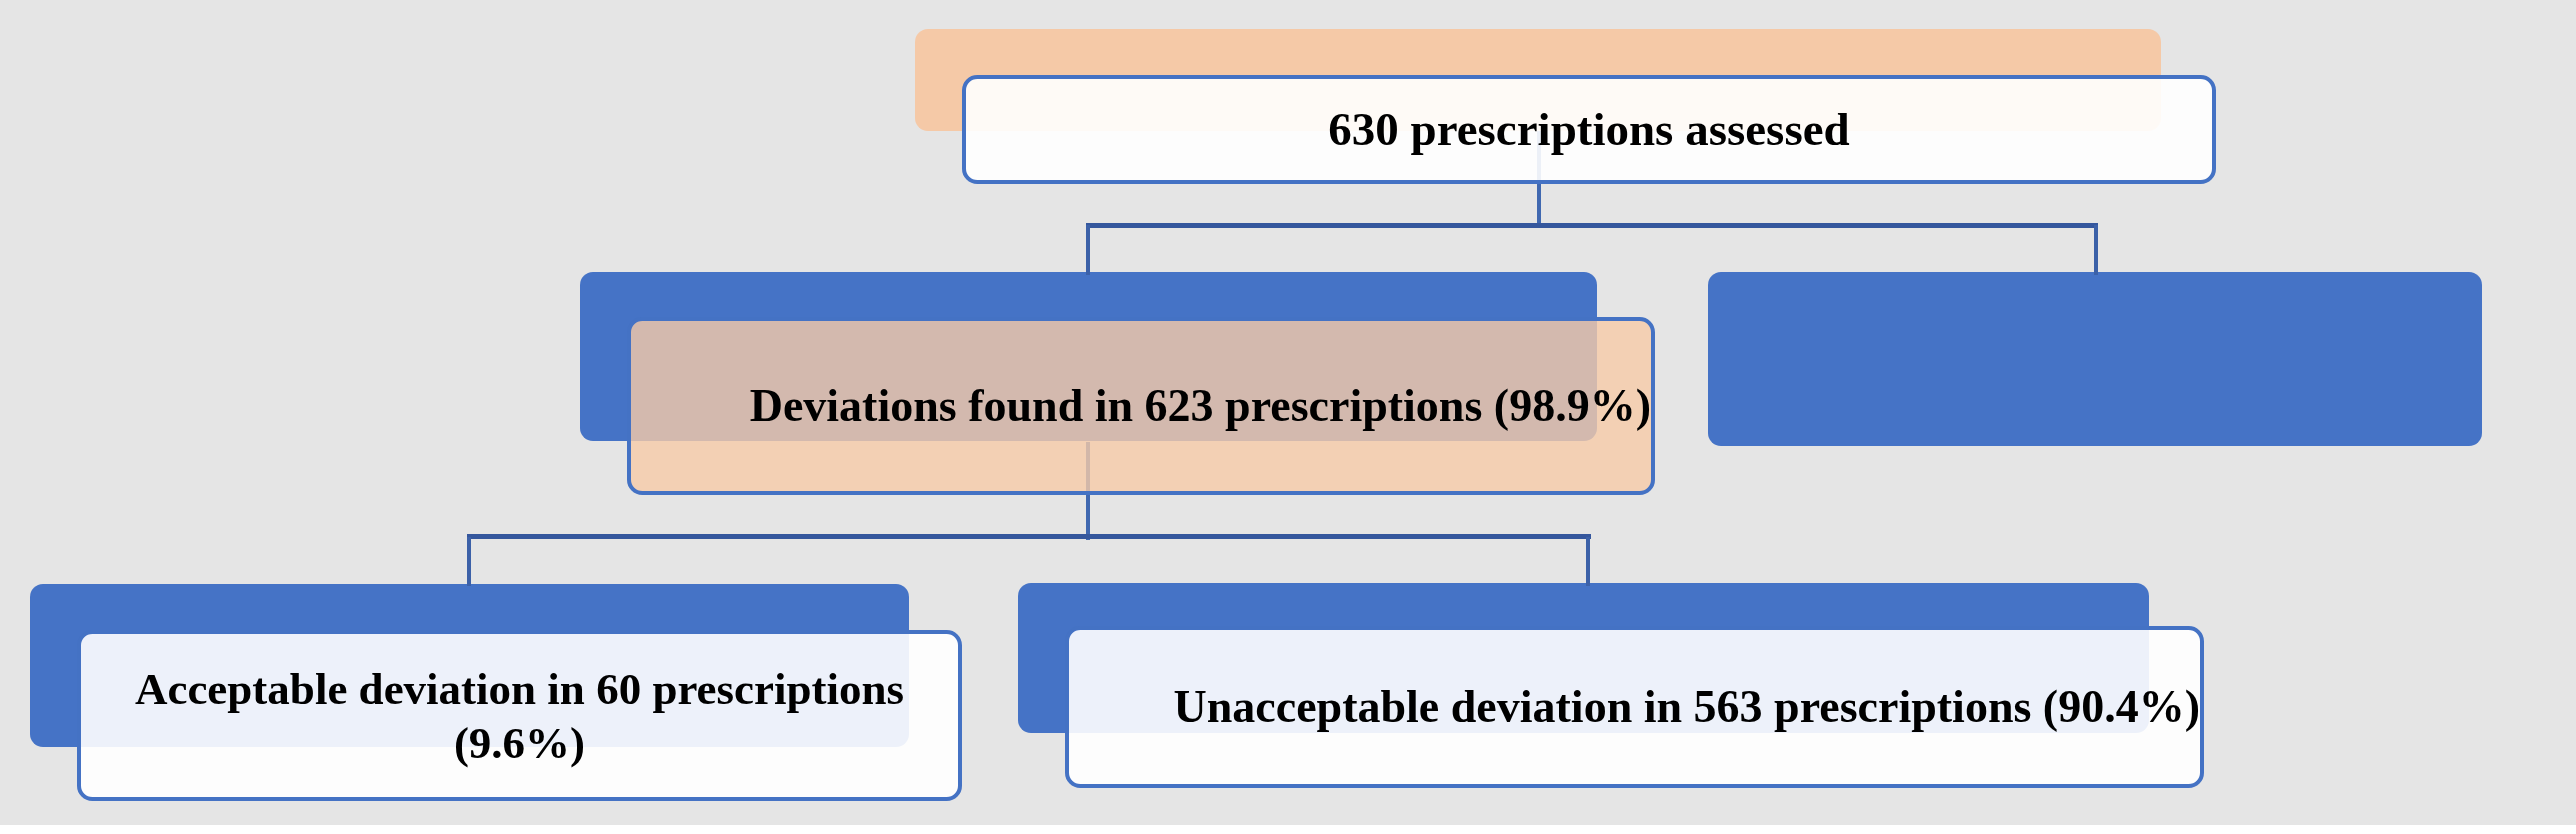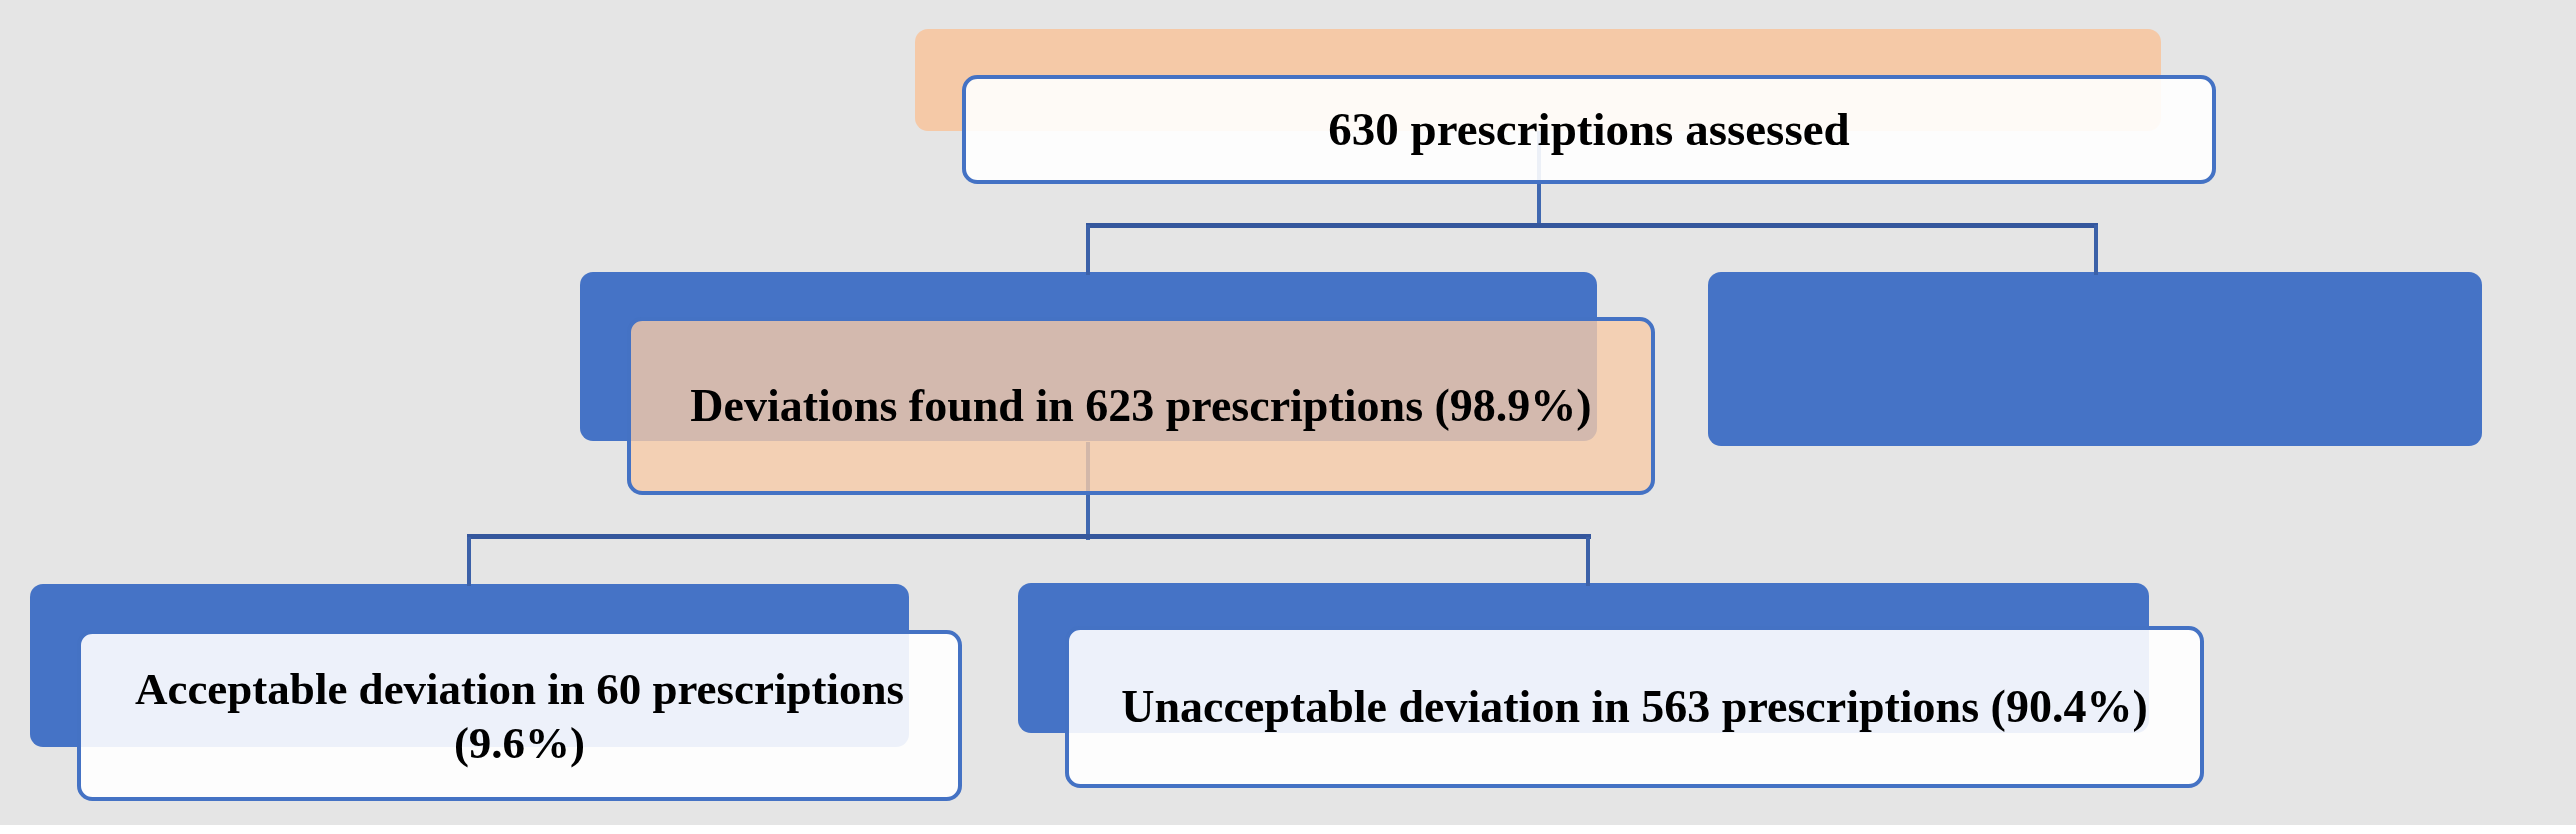--- a/index.html
+++ b/index.html
@@ -27,21 +27,21 @@
     border-radius:15.3px;
     display:flex;
     align-items:center;
     justify-content:center;
     text-align:center;
     font-weight:700;
     color:#000000;
     line-height:1.2;
   }
   .card-white{background:rgba(255,255,255,0.9);}
-  .card-peach{background:rgba(246,202,168,0.8);}
+  .card-peach{background:rgba(246,202,168,0.8);justify-content:flex-end;}
   .nowrap{white-space:nowrap;}
   .connector{
     position:absolute;
     z-index:2;
   }
   .stem{background:#4068b0;}
   .bar{background:#35579d;}
   .drop{background:#3c61a8;}
 
   
@@ -52,21 +52,21 @@
   .dev-shadow{left:580px;top:272px;width:1017px;height:169px;}
   .dev-card{left:627px;top:317px;width:1028px;height:178px;font-size:46px;}
   
   .comp-shadow{left:1708px;top:272px;width:774px;height:174px;}
   .comp-card{left:1753px;top:320px;width:785px;height:178px;font-size:44px;}
   
   .acc-shadow{left:30px;top:584px;width:879px;height:163px;}
   .acc-card{left:77px;top:630px;width:885px;height:171px;font-size:45px;padding:0 16.4px;}
   
   .unacc-shadow{left:1018px;top:583px;width:1131px;height:150px;}
-  .unacc-card{left:1065px;top:626px;width:1139px;height:162px;font-size:46px;}
+  .unacc-card{left:1065px;top:626px;width:1139px;height:162px;font-size:46px;justify-content:flex-end;}
 
   
   .c1-stem{left:1537px;top:131px;width:4.4px;height:94px;}
   .c1-bar{left:1086px;top:223px;width:1012px;height:5px;}
   .c1-drop-left{left:1086px;top:225px;width:4.4px;height:50px;}
   .c1-drop-right{left:2094px;top:225px;width:4.4px;height:50px;}
   .c2-stem{left:1086px;top:442px;width:4.4px;height:98px;}
   .c2-bar{left:467px;top:534px;width:1124px;height:5px;}
   .c2-drop-left{left:467px;top:537px;width:4.4px;height:49px;}
   .c2-drop-right{left:1586px;top:537px;width:4.4px;height:49px;}

